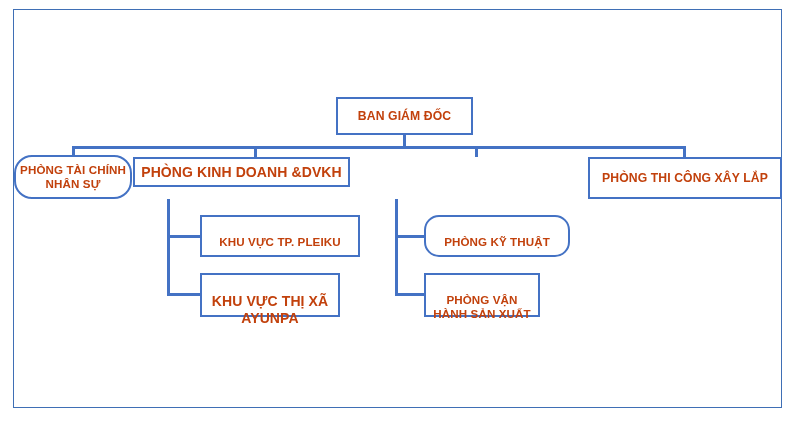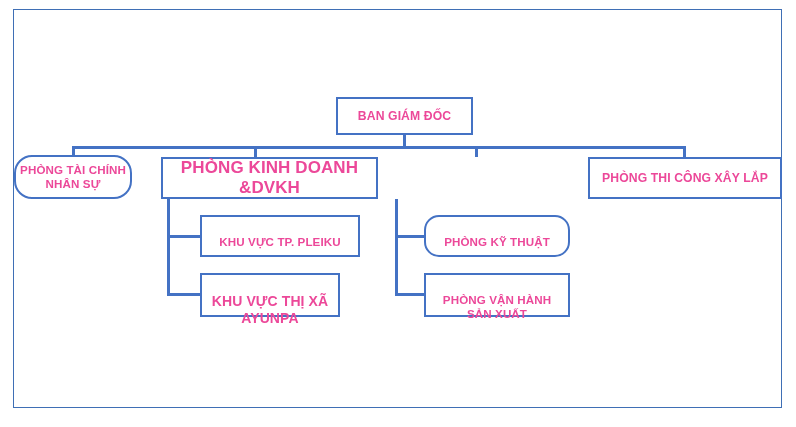--- a/index.html
+++ b/index.html
@@ -31,21 +31,21 @@
     box-sizing: border-box;
     background: transparent;
   }
 
   
   .node {
     position: absolute;
     box-sizing: border-box;
     background: #ffffff;
     border: 2.6px solid #4472c4;
-    color: #ec4899;
+    color: #c2410c;
     font-weight: bold;
     text-align: center;
     letter-spacing: 0.1px;
     line-height: 1.18;
     display: flex;
     align-items: center;
     justify-content: center;
     padding: 2px 4px;
     z-index: 3;
   }
@@ -55,27 +55,27 @@
   }
 
   .node.top-align {
     align-items: flex-start;
     padding-top: 18px;
   }
 
   
   #node-root            { left: 336px; top: 97px;  width: 137px; height: 38px; font-size: 12.2px; }
   #node-finance         { left: 14px;  top: 155px; width: 118px; height: 44px; font-size: 11.6px; border-radius: 18px; }
-  #node-sales           { left: 161px; top: 157px; width: 217px; height: 42px; font-size: 17px; }
+  #node-sales           { left: 133px; top: 157px; width: 217px; height: 30px; font-size: 14px; }
   #node-tech-ops        { left: 379px; top: 155px; width: 194px; height: 44px; font-size: 12.2px; }
   #node-construction    { left: 588px; top: 157px; width: 194px; height: 42px; font-size: 12.2px; }
   #node-pleiku          { left: 200px; top: 215px; width: 160px; height: 42px; font-size: 11.6px; }
   #node-ayunpa          { left: 200px; top: 273px; width: 140px; height: 44px; font-size: 14px; }
   #node-technical       { left: 424px; top: 215px; width: 146px; height: 42px; font-size: 11.6px; border-radius: 15px; }
-  #node-production      { left: 424px; top: 273px; width: 146px; height: 44px; font-size: 11.6px; }
+  #node-production      { left: 424px; top: 273px; width: 116px; height: 44px; font-size: 11.6px; }
 
   
   .conn {
     position: absolute;
     background: #4472c4;
     z-index: 1;
   }
   .conn.h { height: 2.6px; }
   .conn.v { width: 2.6px; }
 

